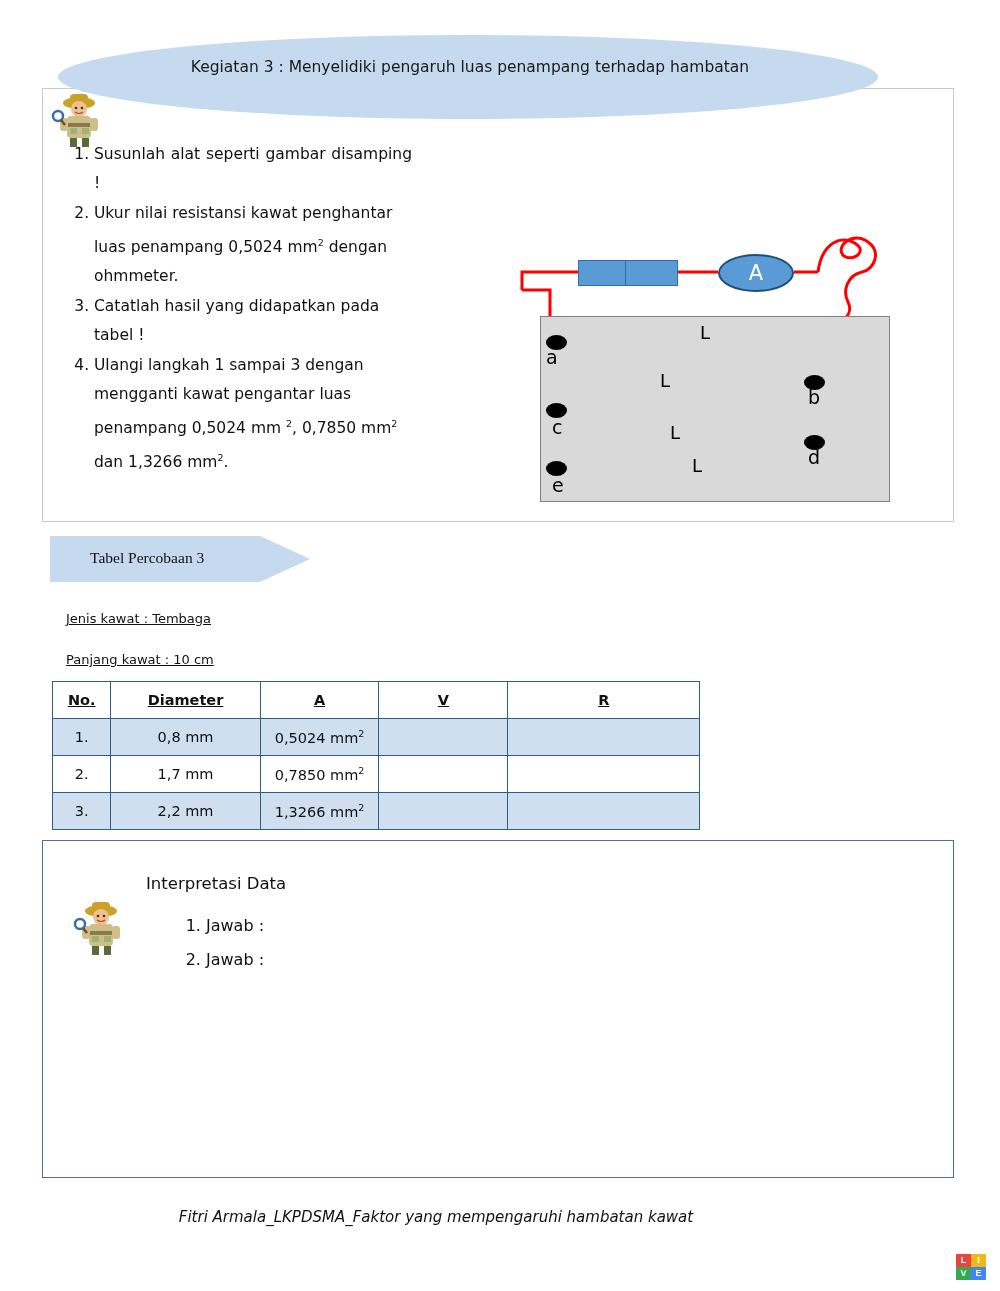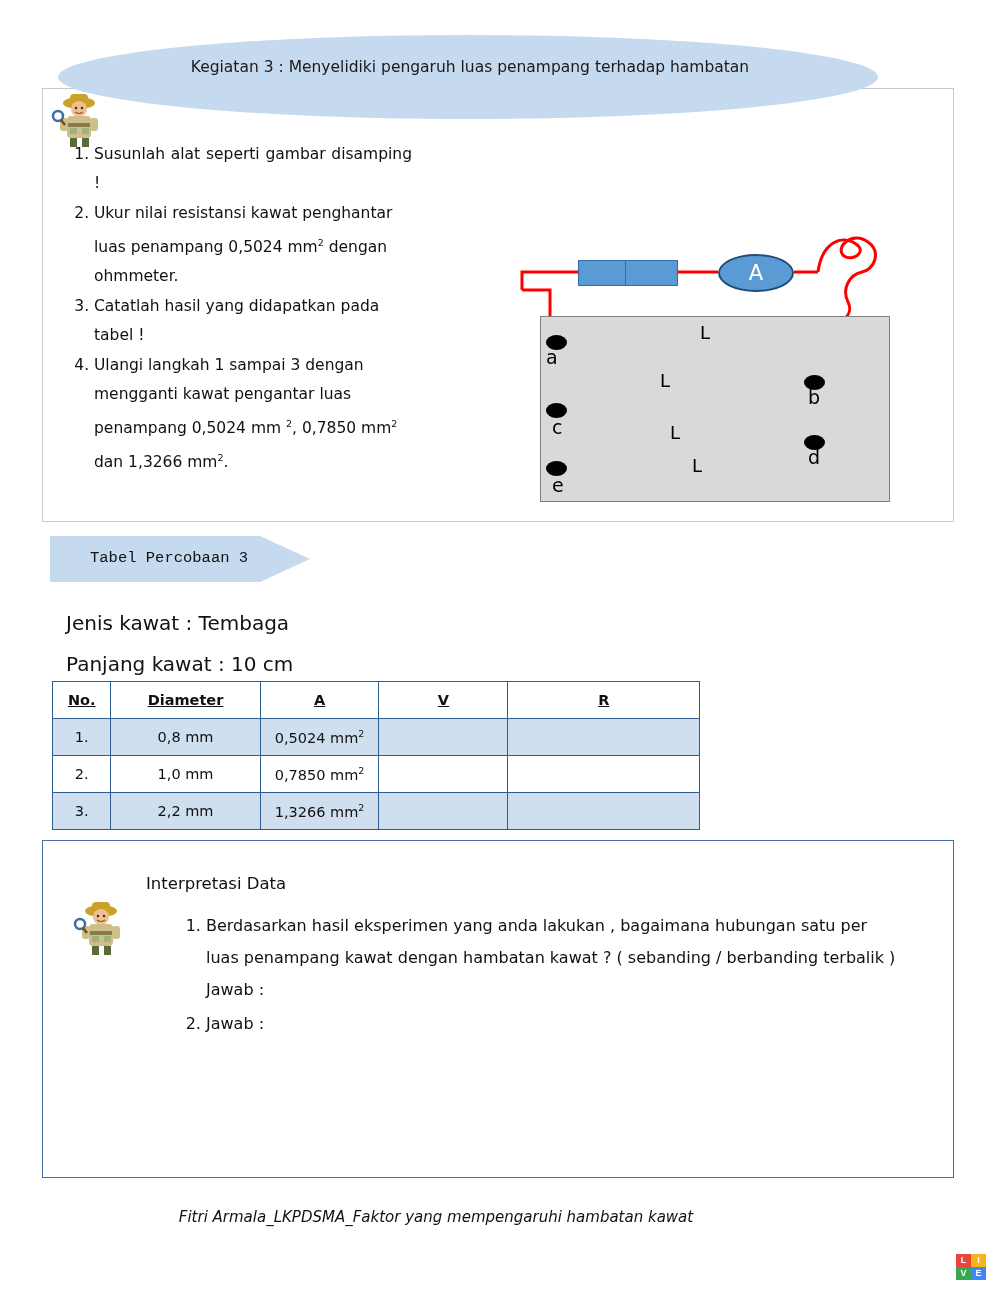--- a/index.html
+++ b/index.html
@@ -104,25 +104,25 @@
     position: absolute; left: 50px; top: 536px; width: 210px; height: 46px;
     background: #c5d9ef;
   }
   .arrow-head {
     position: absolute; left: 260px; top: 536px; width: 0; height: 0;
     border-top: 23px solid transparent; border-bottom: 23px solid transparent;
     border-left: 50px solid #c5d9ef;
   }
   .arrow-label {
     position: absolute; left: 90px; top: 549px; font-size: 15.5px; color: #111;
-    font-family: Liberation Mono, monospace;
-  }
-
-  .meta { position: absolute; left: 66px; font-size: 20px; color: #111;
-          font-family: "DejaVu Sans", sans-serif; }
+    font-family: Liberation Serif, serif;
+  }
+
+  .meta { position: absolute; left: 66px; font-size: 13px; color: #111;
+          font-family: "DejaVu Sans", sans-serif; text-decoration: underline; }
   .meta1 { top: 611px; }
   .meta2 { top: 652px; }
 
   
   table.data {
     position: absolute; left: 52px; top: 681px; width: 648px;
     border-collapse: collapse; font-size: 14.5px; color: #111;
     font-family: "DejaVu Sans", sans-serif;
   }
   table.data th, table.data td {
@@ -281,21 +281,21 @@
   <tbody>
     <tr class="alt">
       <td>1.</td>
       <td>0,8 mm</td>
       <td><span>0,5024 mm</span><sup>2</sup></td>
       <td></td>
       <td></td>
     </tr>
     <tr>
       <td>2.</td>
-      <td>1,0 mm</td>
+      <td>1,7 mm</td>
       <td><span>0,7850 mm</span><sup>2</sup></td>
       <td></td>
       <td></td>
     </tr>
     <tr class="alt">
       <td>3.</td>
       <td>2,2 mm</td>
       <td><span>1,3266 mm</span><sup>2</sup></td>
       <td></td>
       <td></td>
@@ -321,21 +321,20 @@
   <circle cx="8" cy="26" r="5" fill="none" stroke="#3b6fa0" stroke-width="2.5"></circle>
   <line x1="11" y1="30" x2="15" y2="35" stroke="#7a4b1e" stroke-width="2.5"></line>
   <rect x="20" y="48" width="7" height="9" fill="#5a6b3a"></rect>
   <rect x="32" y="48" width="7" height="9" fill="#5a6b3a"></rect>
 </svg>
 
 <div class="interp-title">Interpretasi Data</div>
 
 <ol class="questions">
   <li>
-    <span>Berdasarkan hasil eksperimen yang anda lakukan , bagaimana hubungan satu per luas penampang kawat dengan hambatan kawat ? ( sebanding / berbanding terbalik )</span>
     <span class="jawab">Jawab :</span>
   </li>
   <li>
     <span class="jawab">Jawab :</span>
   </li>
 </ol>
 
 <div class="footer">Fitri Armala_LKPDSMA_Faktor yang mempengaruhi hambatan kawat</div>
 
 <div class="lw">

